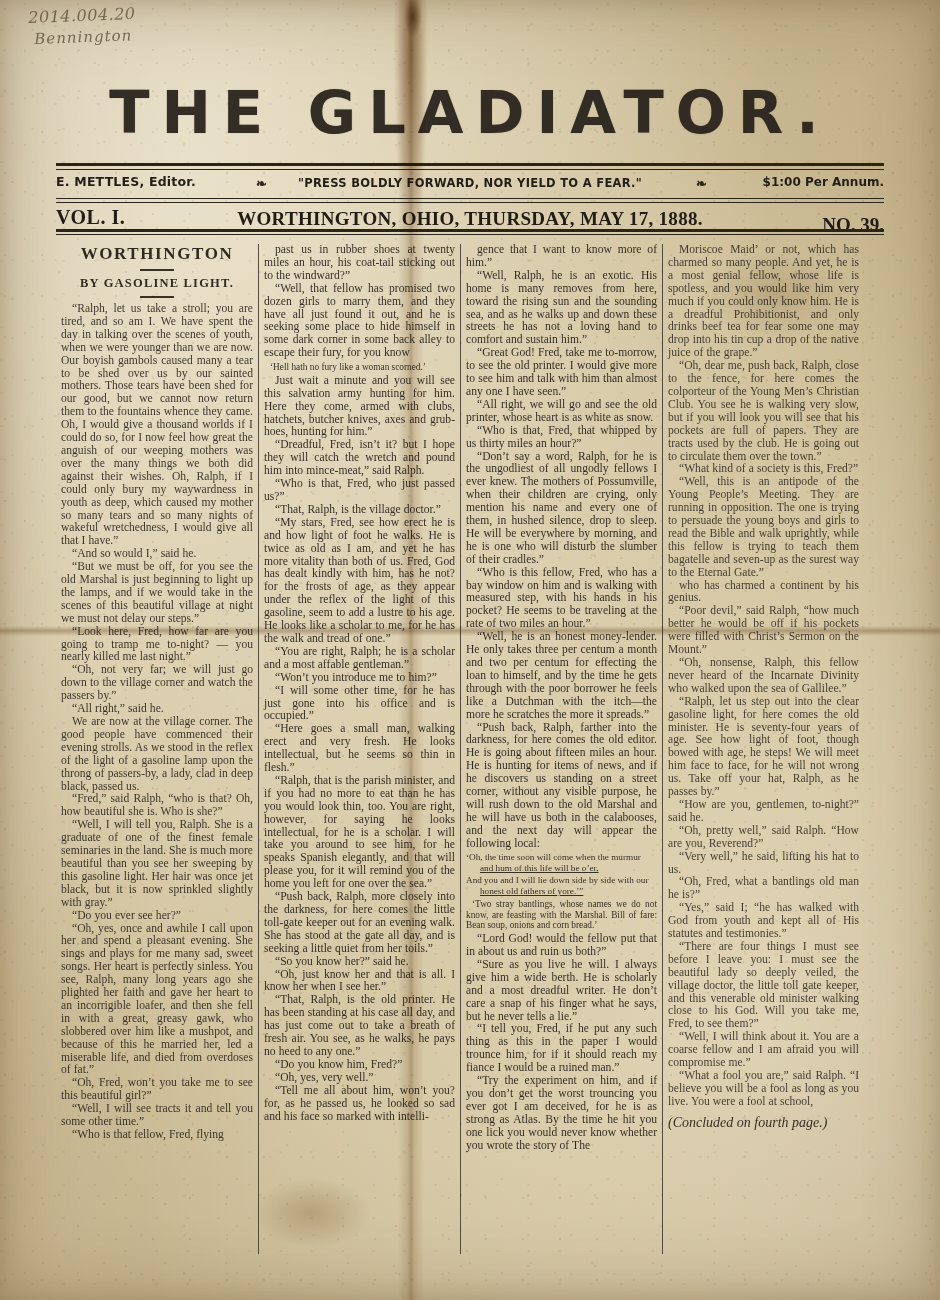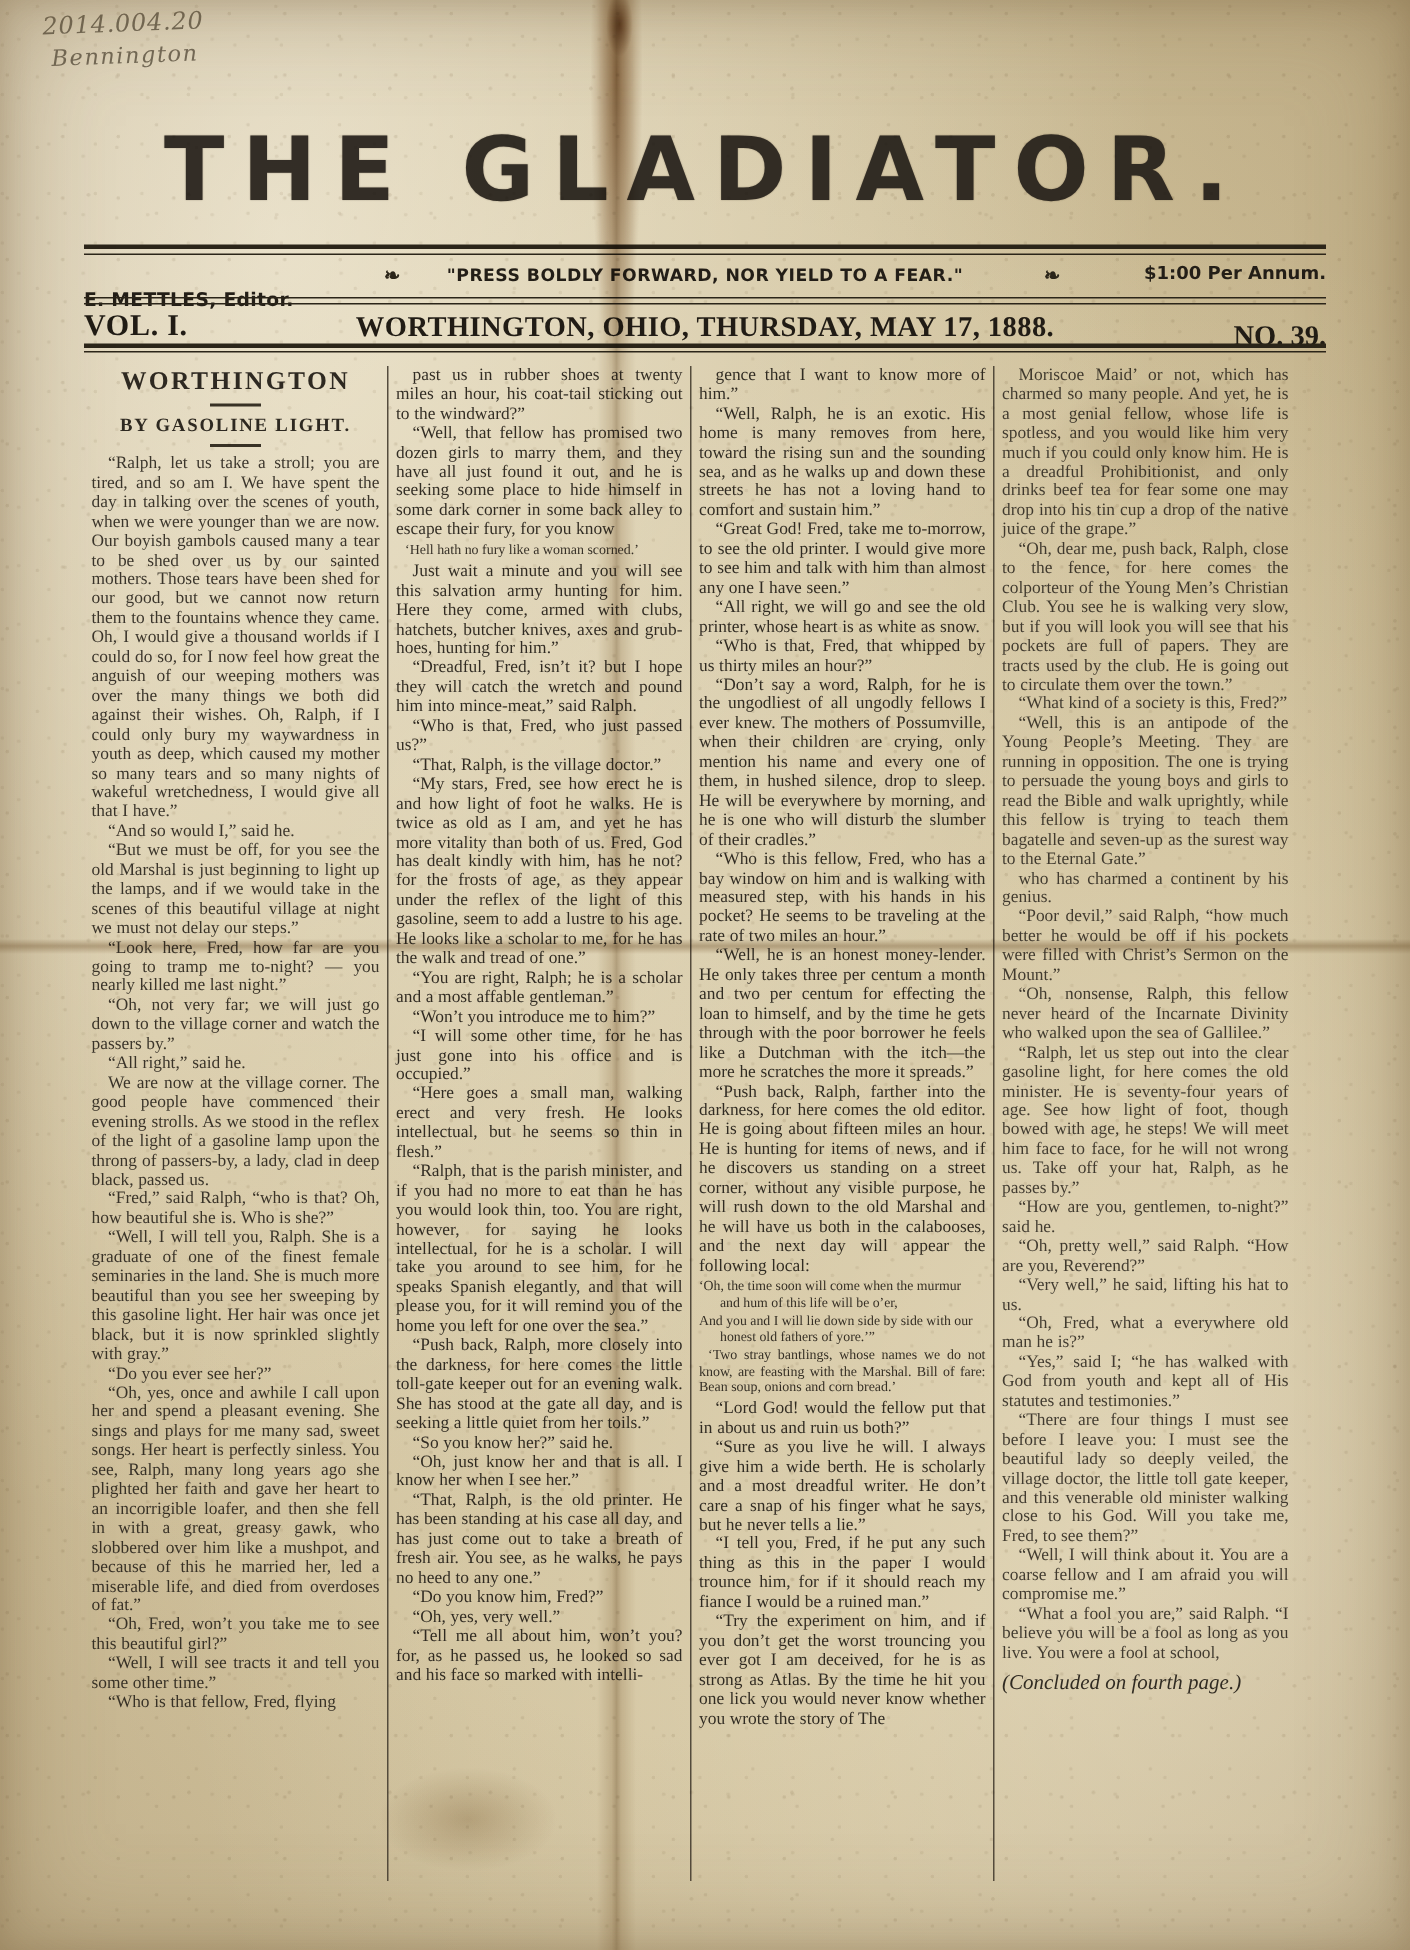--- a/index.html
+++ b/index.html
@@ -71,21 +71,21 @@
     opacity:.92;
   }
   .rule{position:absolute;left:56px;width:828px;background:#2b2519;}
   .rule.thick{height:3px;}
   .rule.thin{height:1px;}
 
   .bannerline{
     position:absolute;left:56px;width:828px;height:26px;
     font-family:"DejaVu Sans", sans-serif;font-weight:700;color:#231e17;
   }
-  .bl-left{position:absolute;left:0;top:20px;font-size:12.5px;letter-spacing:.2px;}
+  .bl-left{position:absolute;left:0;top:2px;font-size:12.5px;letter-spacing:.2px;}
   .bl-motto{position:absolute;left:0;right:0;top:4px;text-align:center;font-size:11.5px;letter-spacing:.3px;}
   .bl-right{position:absolute;right:0;top:3px;font-size:12px;}
   .orn{position:absolute;font-size:13px;color:#2b2519;font-family:"Liberation Serif",serif;}
 
   .volline{position:absolute;left:56px;width:828px;height:30px;color:#211c15;}
   .vol{position:absolute;left:0;top:0;font-size:20px;font-family:"Liberation Serif",serif;font-weight:700;letter-spacing:.5px;}
   .placeline{position:absolute;left:0;right:0;top:2px;text-align:center;font-size:19px;font-family:"Liberation Serif",serif;font-weight:700;letter-spacing:.3px;}
   .no{position:absolute;right:0;top:8px;font-size:19px;font-family:"Liberation Serif",serif;font-weight:700;}
 
   
@@ -109,21 +109,21 @@
   p.bt{
     margin:0;text-indent:11px;text-align:justify;
     font-size:11.6px;line-height:12.9px;color:#241f18;
     font-family:"Liberation Serif", serif;
     -webkit-hyphens:auto;hyphens:auto;word-spacing:.2px;
   }
   p.verse{
     margin:1px 0;text-indent:0;text-align:left;
     font-size:9.2px;line-height:10.6px;color:#2a241c;
   }
-  p.verse.ind{padding-left:14px;}
+  p.verse.ind{padding-left:14px;text-decoration:underline;}
   p.inset{
     margin:2px 0;text-indent:6px;text-align:justify;
     font-size:9.3px;line-height:10.7px;color:#2a241c;
   }
   .concl{
     text-align:left;font-style:italic;font-size:14px;margin-top:6px;color:#241f18;
   }
   
   .col{opacity:.93;}
   .col:nth-child(1) p.bt{opacity:.95;}
@@ -241,21 +241,21 @@
           <p class="bt">“Oh, dear me, push back, Ralph, close to the fence, for here comes the colporteur of the Young Men’s Christian Club. You see he is walking very slow, but if you will look you will see that his pockets are full of papers. They are tracts used by the club. He is going out to circulate them over the town.”</p>
           <p class="bt">“What kind of a society is this, Fred?”</p>
           <p class="bt">“Well, this is an antipode of the Young People’s Meeting. They are running in opposition. The one is trying to persuade the young boys and girls to read the Bible and walk uprightly, while this fellow is trying to teach them bagatelle and seven-up as the surest way to the Eternal Gate.”</p>
           <p class="bt">who has charmed a continent by his genius.</p>
           <p class="bt">“Poor devil,” said Ralph, “how much better he would be off if his pockets were filled with Christ’s Sermon on the Mount.”</p>
           <p class="bt">“Oh, nonsense, Ralph, this fellow never heard of the Incarnate Divinity who walked upon the sea of Gallilee.”</p>
           <p class="bt">“Ralph, let us step out into the clear gasoline light, for here comes the old minister. He is seventy-four years of age. See how light of foot, though bowed with age, he steps! We will meet him face to face, for he will not wrong us. Take off your hat, Ralph, as he passes by.”</p>
           <p class="bt">“How are you, gentlemen, to-night?” said he.</p>
           <p class="bt">“Oh, pretty well,” said Ralph. “How are you, Reverend?”</p>
           <p class="bt">“Very well,” he said, lifting his hat to us.</p>
-          <p class="bt">“Oh, Fred, what a everywhere old man he is?”</p>
+          <p class="bt">“Oh, Fred, what a bantlings old man he is?”</p>
           <p class="bt">“Yes,” said I; “he has walked with God from youth and kept all of His statutes and testimonies.”</p>
           <p class="bt">“There are four things I must see before I leave you: I must see the beautiful lady so deeply veiled, the village doctor, the little toll gate keeper, and this venerable old minister walking close to his God. Will you take me, Fred, to see them?”</p>
           <p class="bt">“Well, I will think about it. You are a coarse fellow and I am afraid you will compromise me.”</p>
           <p class="bt">“What a fool you are,” said Ralph. “I believe you will be a fool as long as you live. You were a fool at school,</p>
         </div>
       <div class="concl">(Concluded on fourth page.)</div>
     </div>
 
   </div>
 

